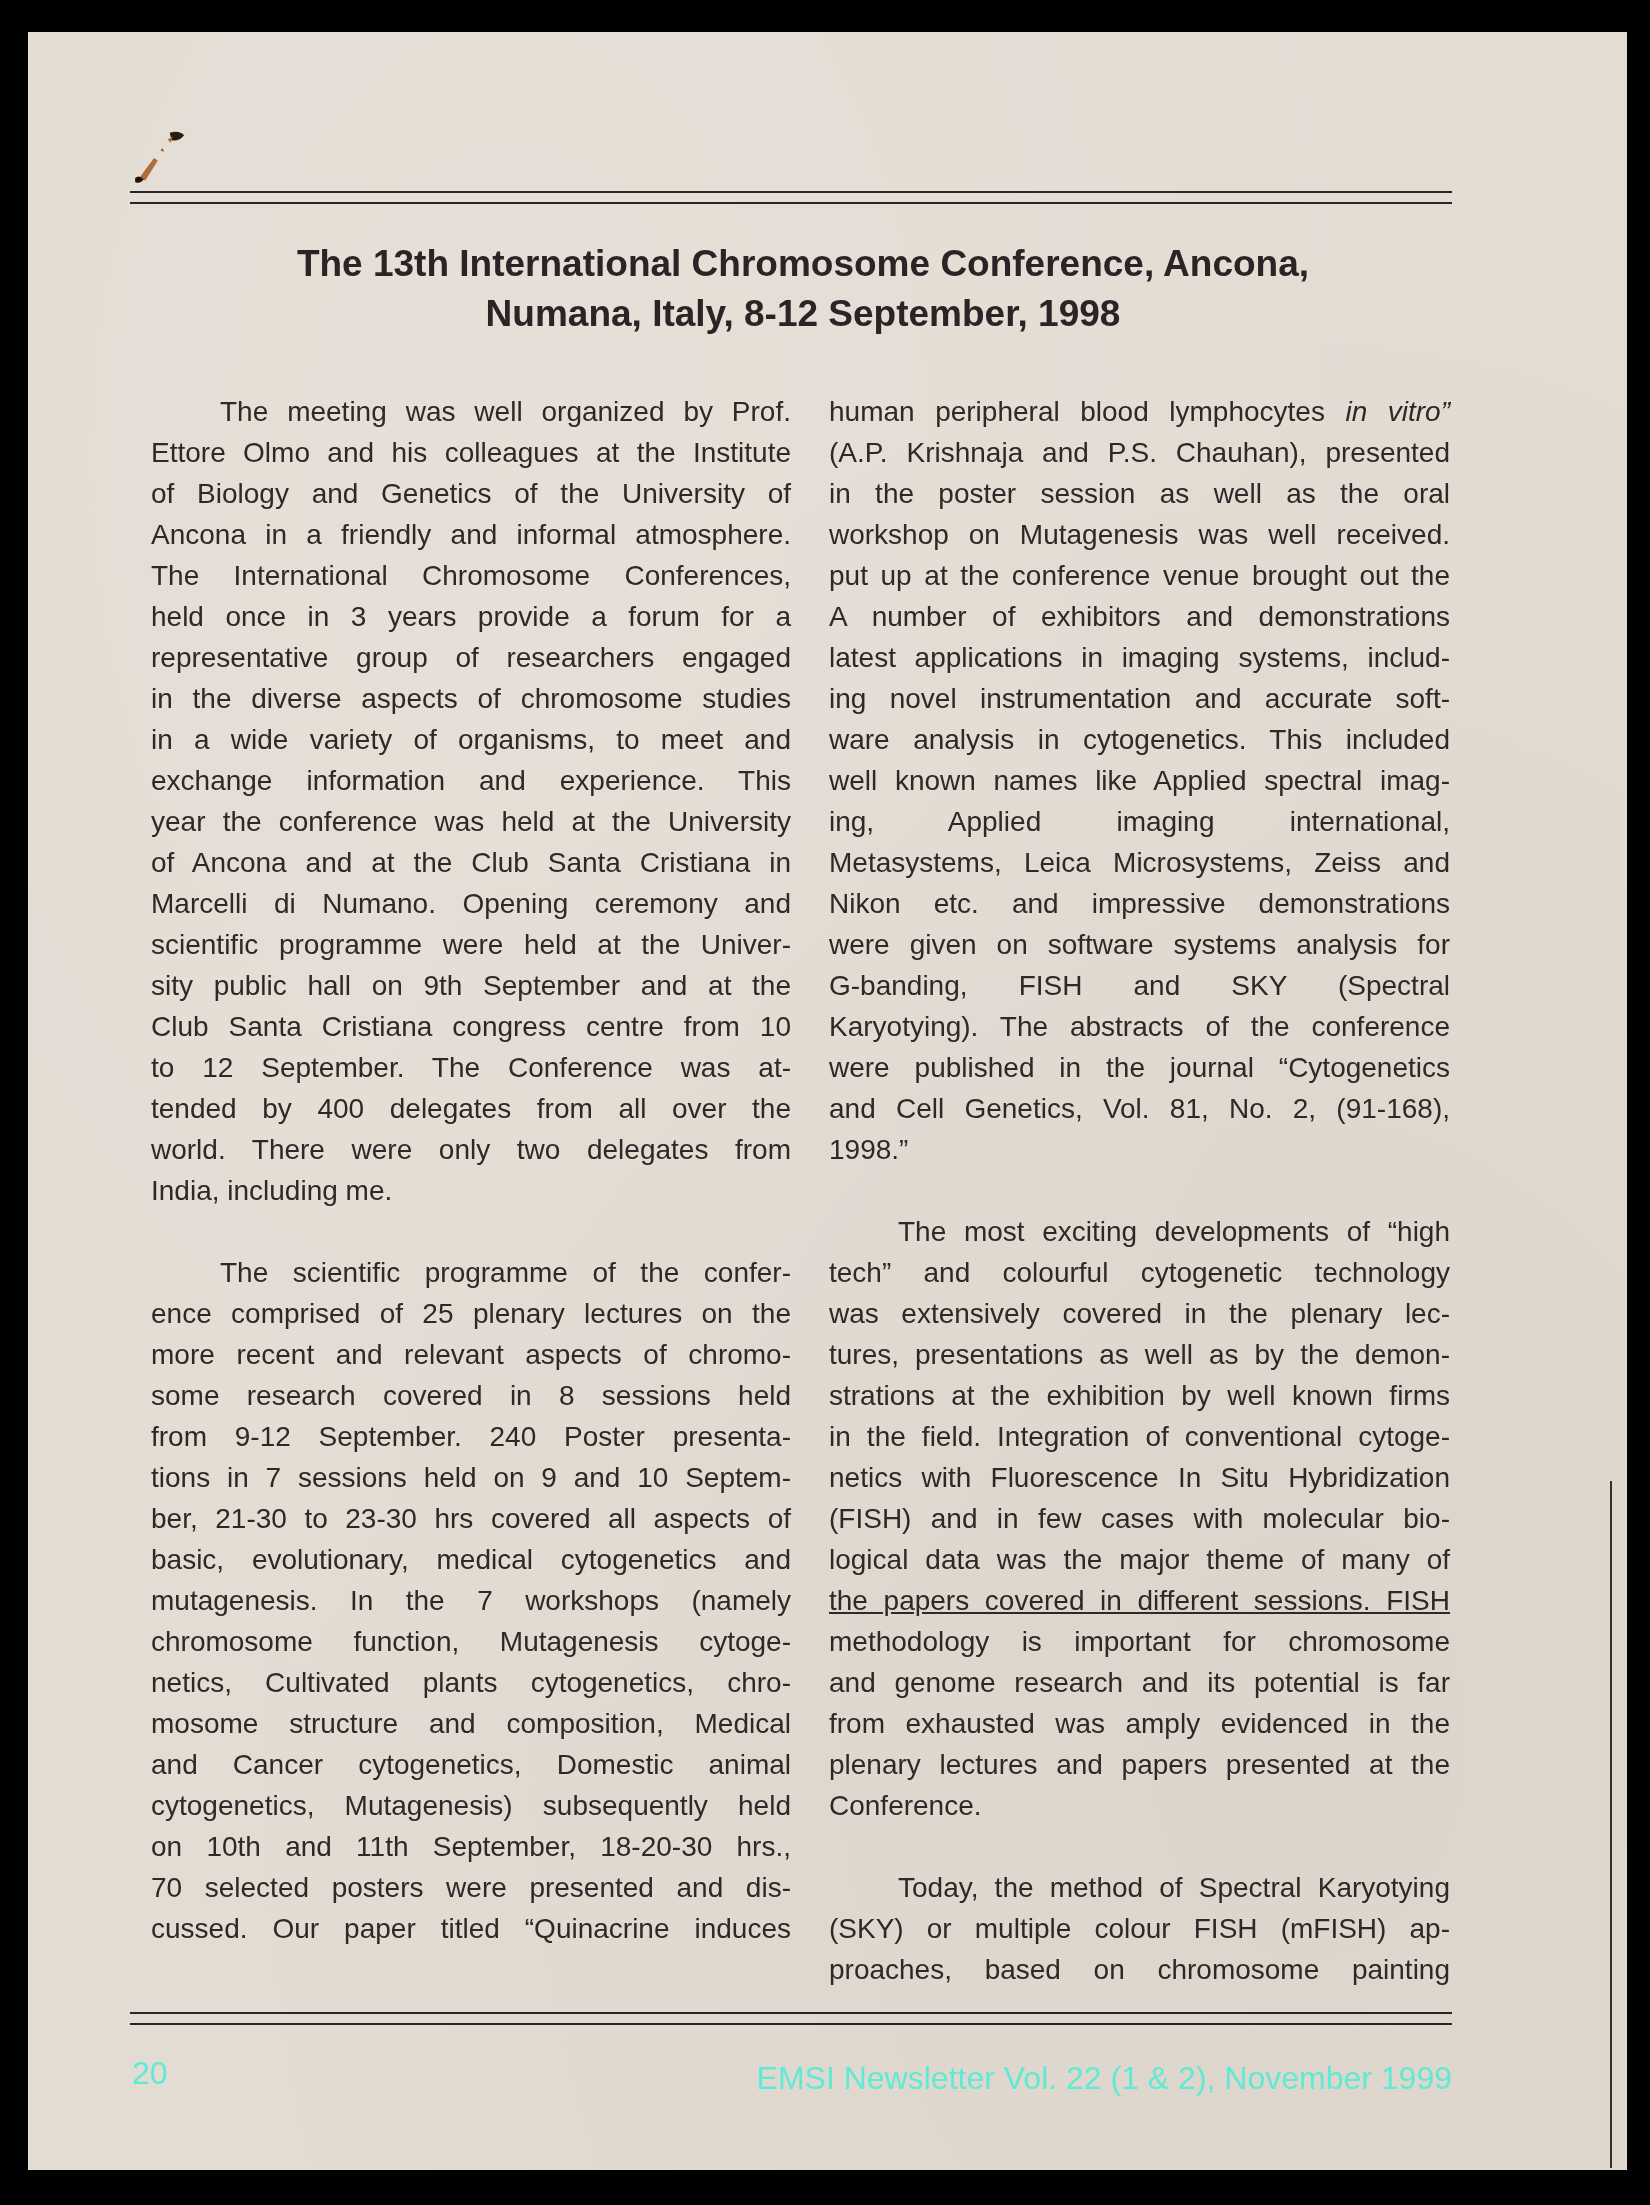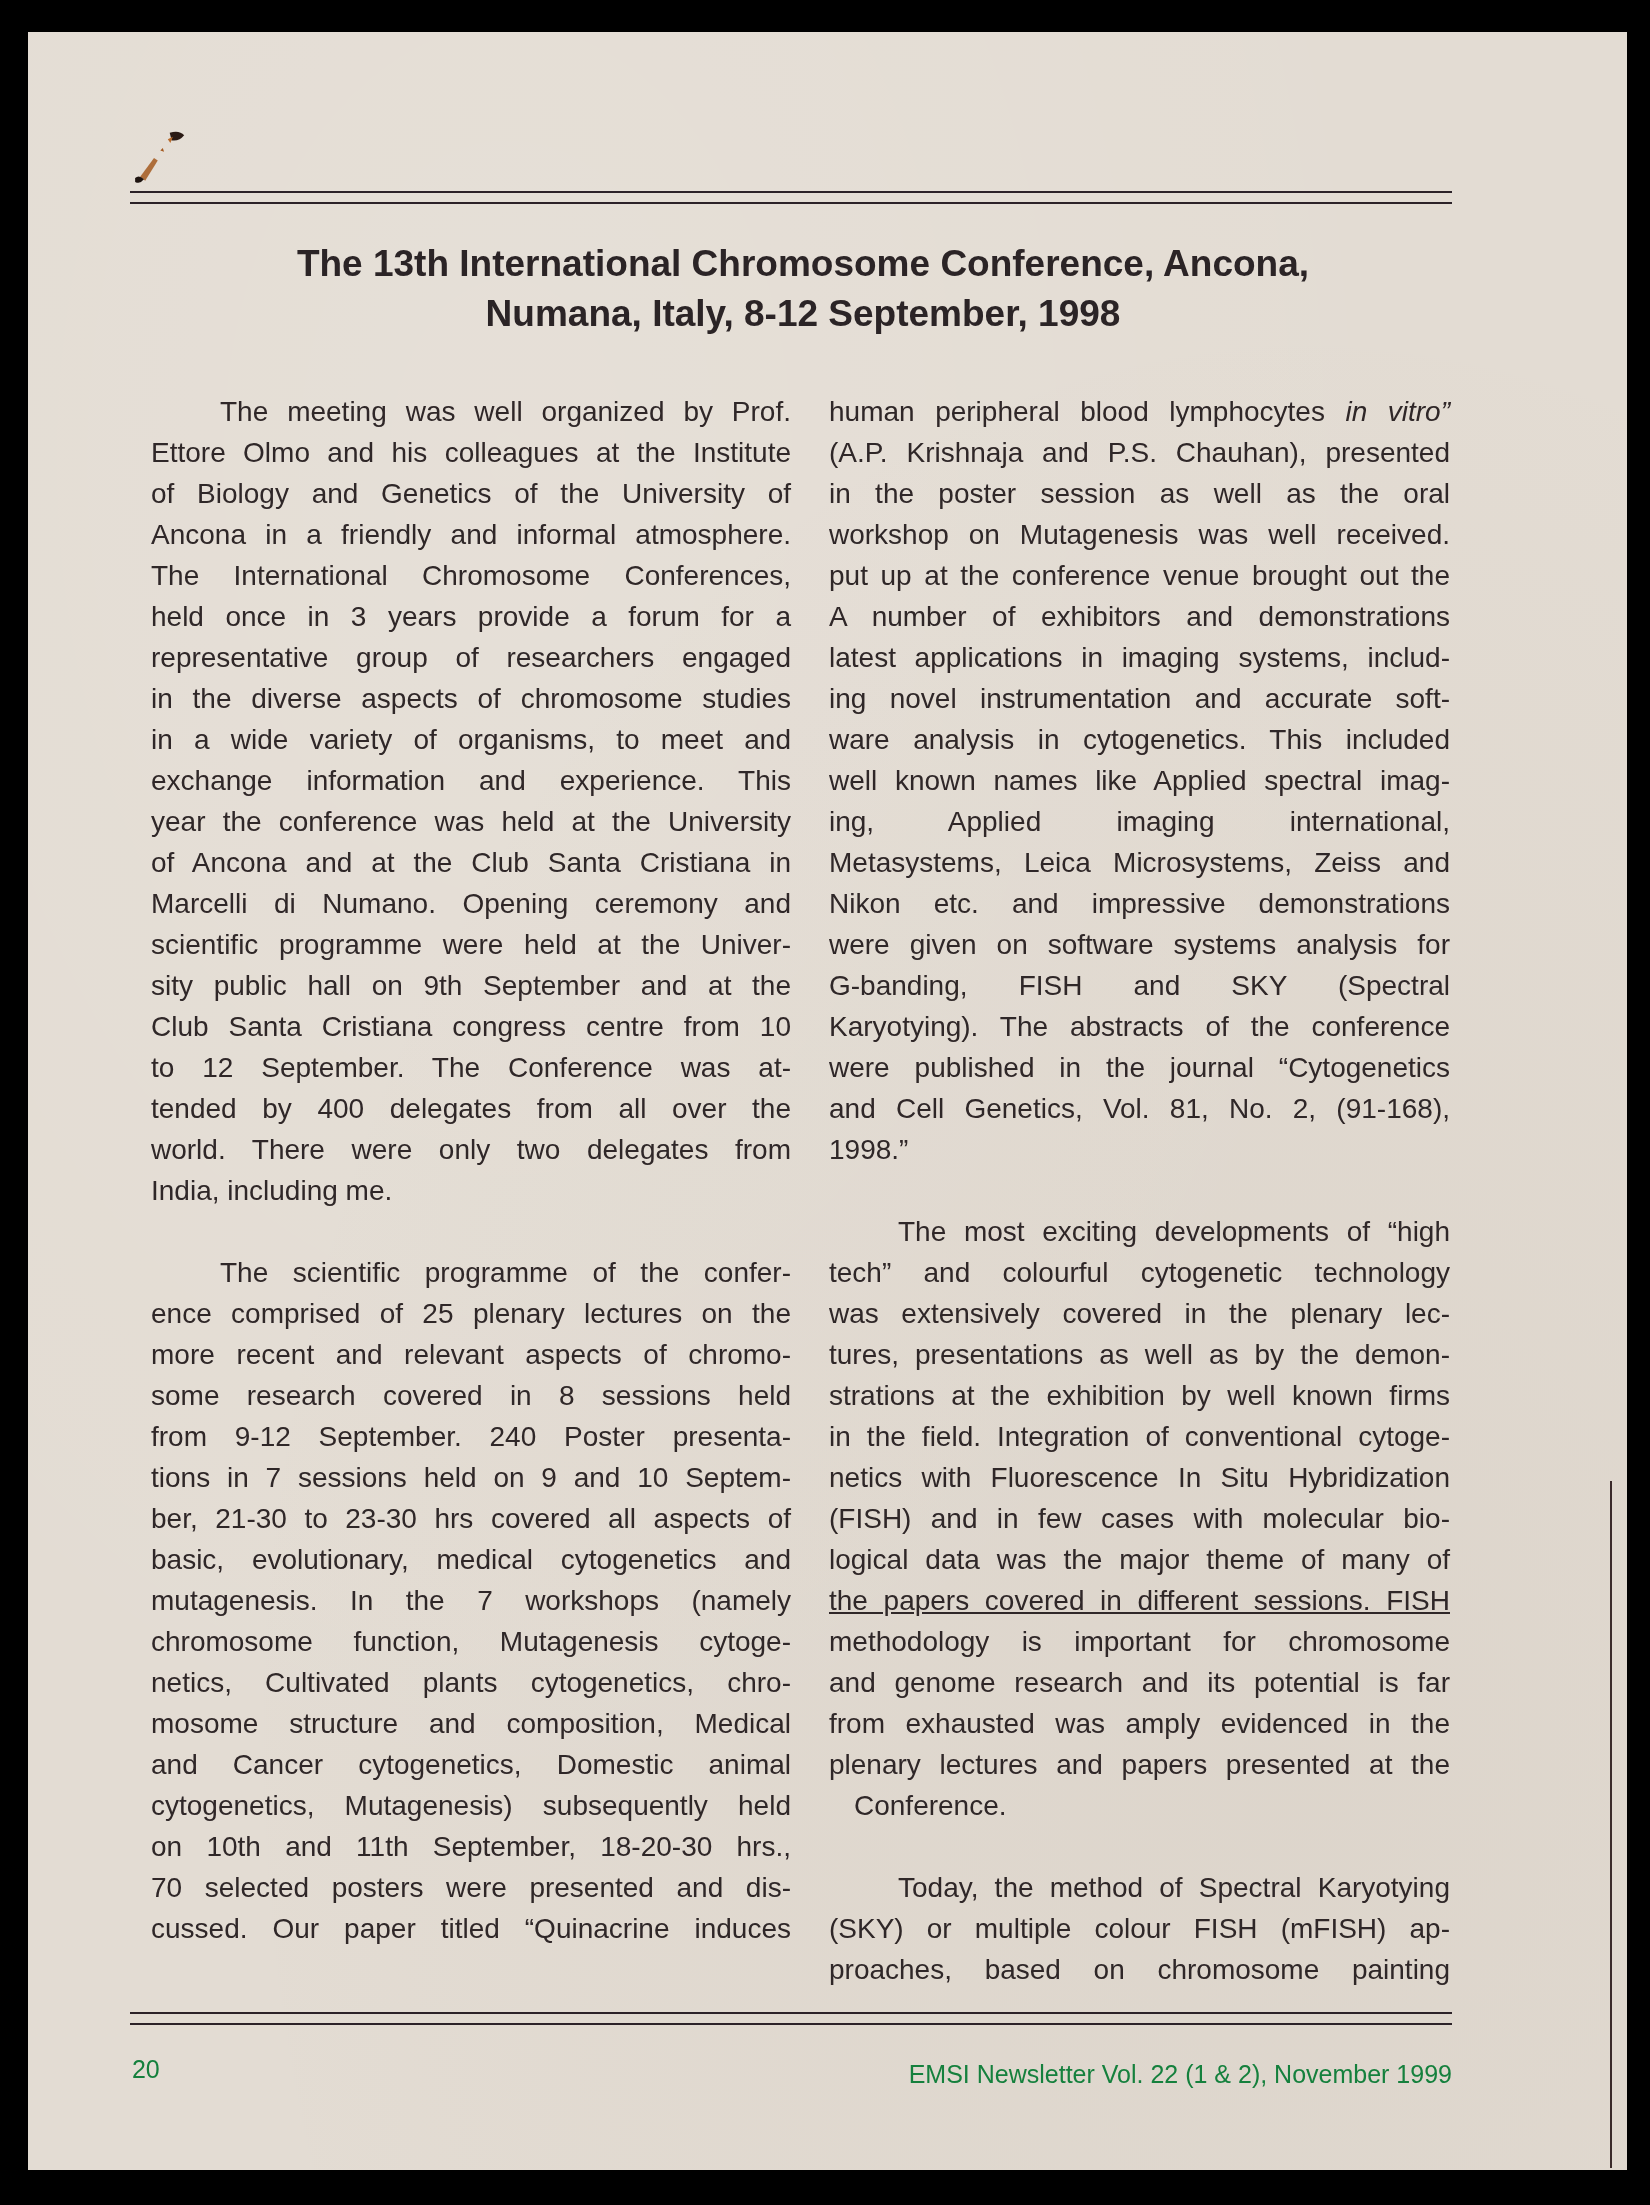--- a/index.html
+++ b/index.html
@@ -93,22 +93,22 @@
     height: 41px;
   }
   .italic { font-style: italic; }
 
   .footer {
     position: absolute;
     top: 2055px;
     left: 130px;
     width: 1322px;
     height: 38px;
-    font-size: 25px;
-    color: #15803d;
+    font-size: 32px;
+    color: #5eead4;
   }
   .footer .page-num {
     position: absolute;
     left: 1.9px;
     top: 0;
   }
   .footer .pub {
     position: absolute;
     right: 0;
     top: 5px;
@@ -213,21 +213,21 @@
     <span class="line" style="white-space: normal;"><span>strations at the exhibition by well known firms</span></span>
     <span class="line" style="white-space: normal;"><span>in the field. Integration of conventional cytoge-</span></span>
     <span class="line" style="white-space: normal;"><span>netics with Fluorescence In Situ Hybridization</span></span>
     <span class="line" style="white-space: normal;"><span>(FISH) and in few cases with molecular bio-</span></span>
     <span class="line" style="white-space: normal;"><span>logical data was the major theme of many of</span></span>
     <span class="line" style="white-space: normal; text-decoration: underline;"><span>the papers covered in different sessions. FISH</span></span>
     <span class="line" style="white-space: normal;"><span>methodology is important for chromosome</span></span>
     <span class="line" style="white-space: normal;"><span>and genome research and its potential is far</span></span>
     <span class="line" style="white-space: normal;"><span>from exhausted was amply evidenced in the</span></span>
     <span class="line" style="white-space: normal;"><span>plenary lectures and papers presented at the</span></span>
-    <span class="line last" style="white-space: normal; margin-left: 25px;"><span>Conference.</span></span>
+    <span class="line last" style="white-space: normal;"><span>Conference.</span></span>
     <span class="gap"></span>
     <span class="line indent" style="white-space: normal;"><span>Today, the method of Spectral Karyotying</span></span>
     <span class="line" style="white-space: normal;"><span>(SKY) or multiple colour FISH (mFISH) ap-</span></span>
     <span class="line" style="white-space: normal;"><span>proaches, based  on chromosome painting</span></span>
   </div>
 
 <div class="rule-pair rule-bottom">
   <div class="rule r1"></div>
   <div class="rule r2"></div>
 </div>

